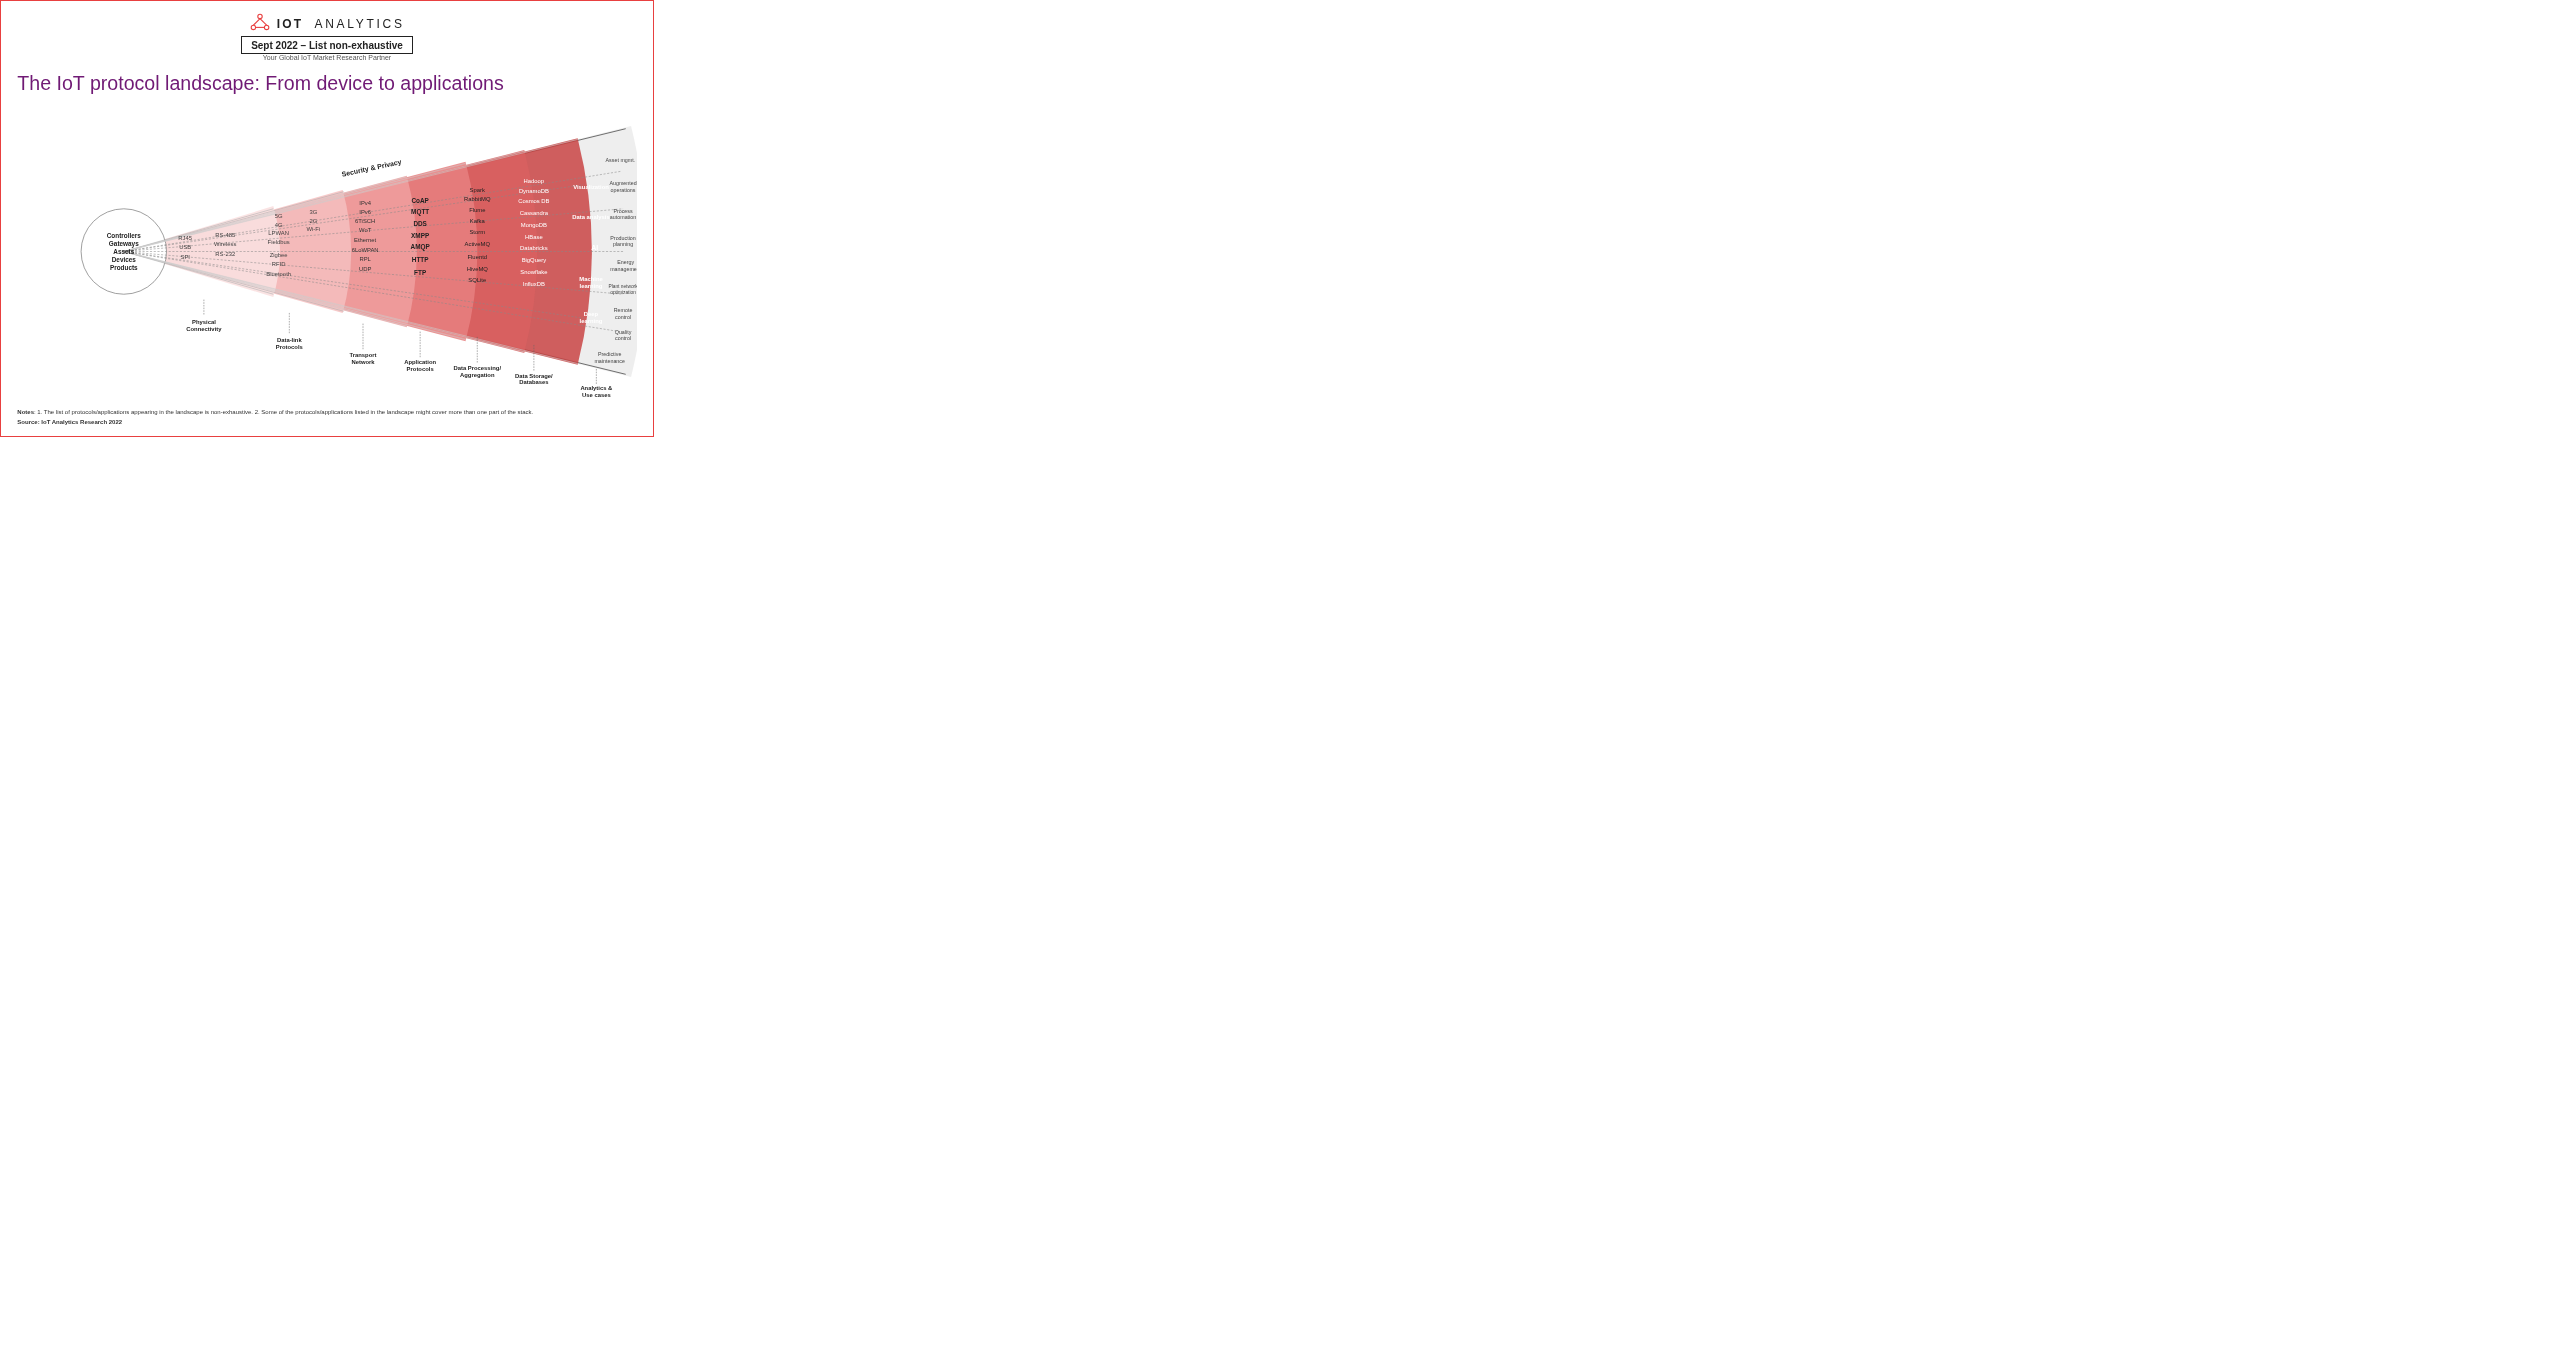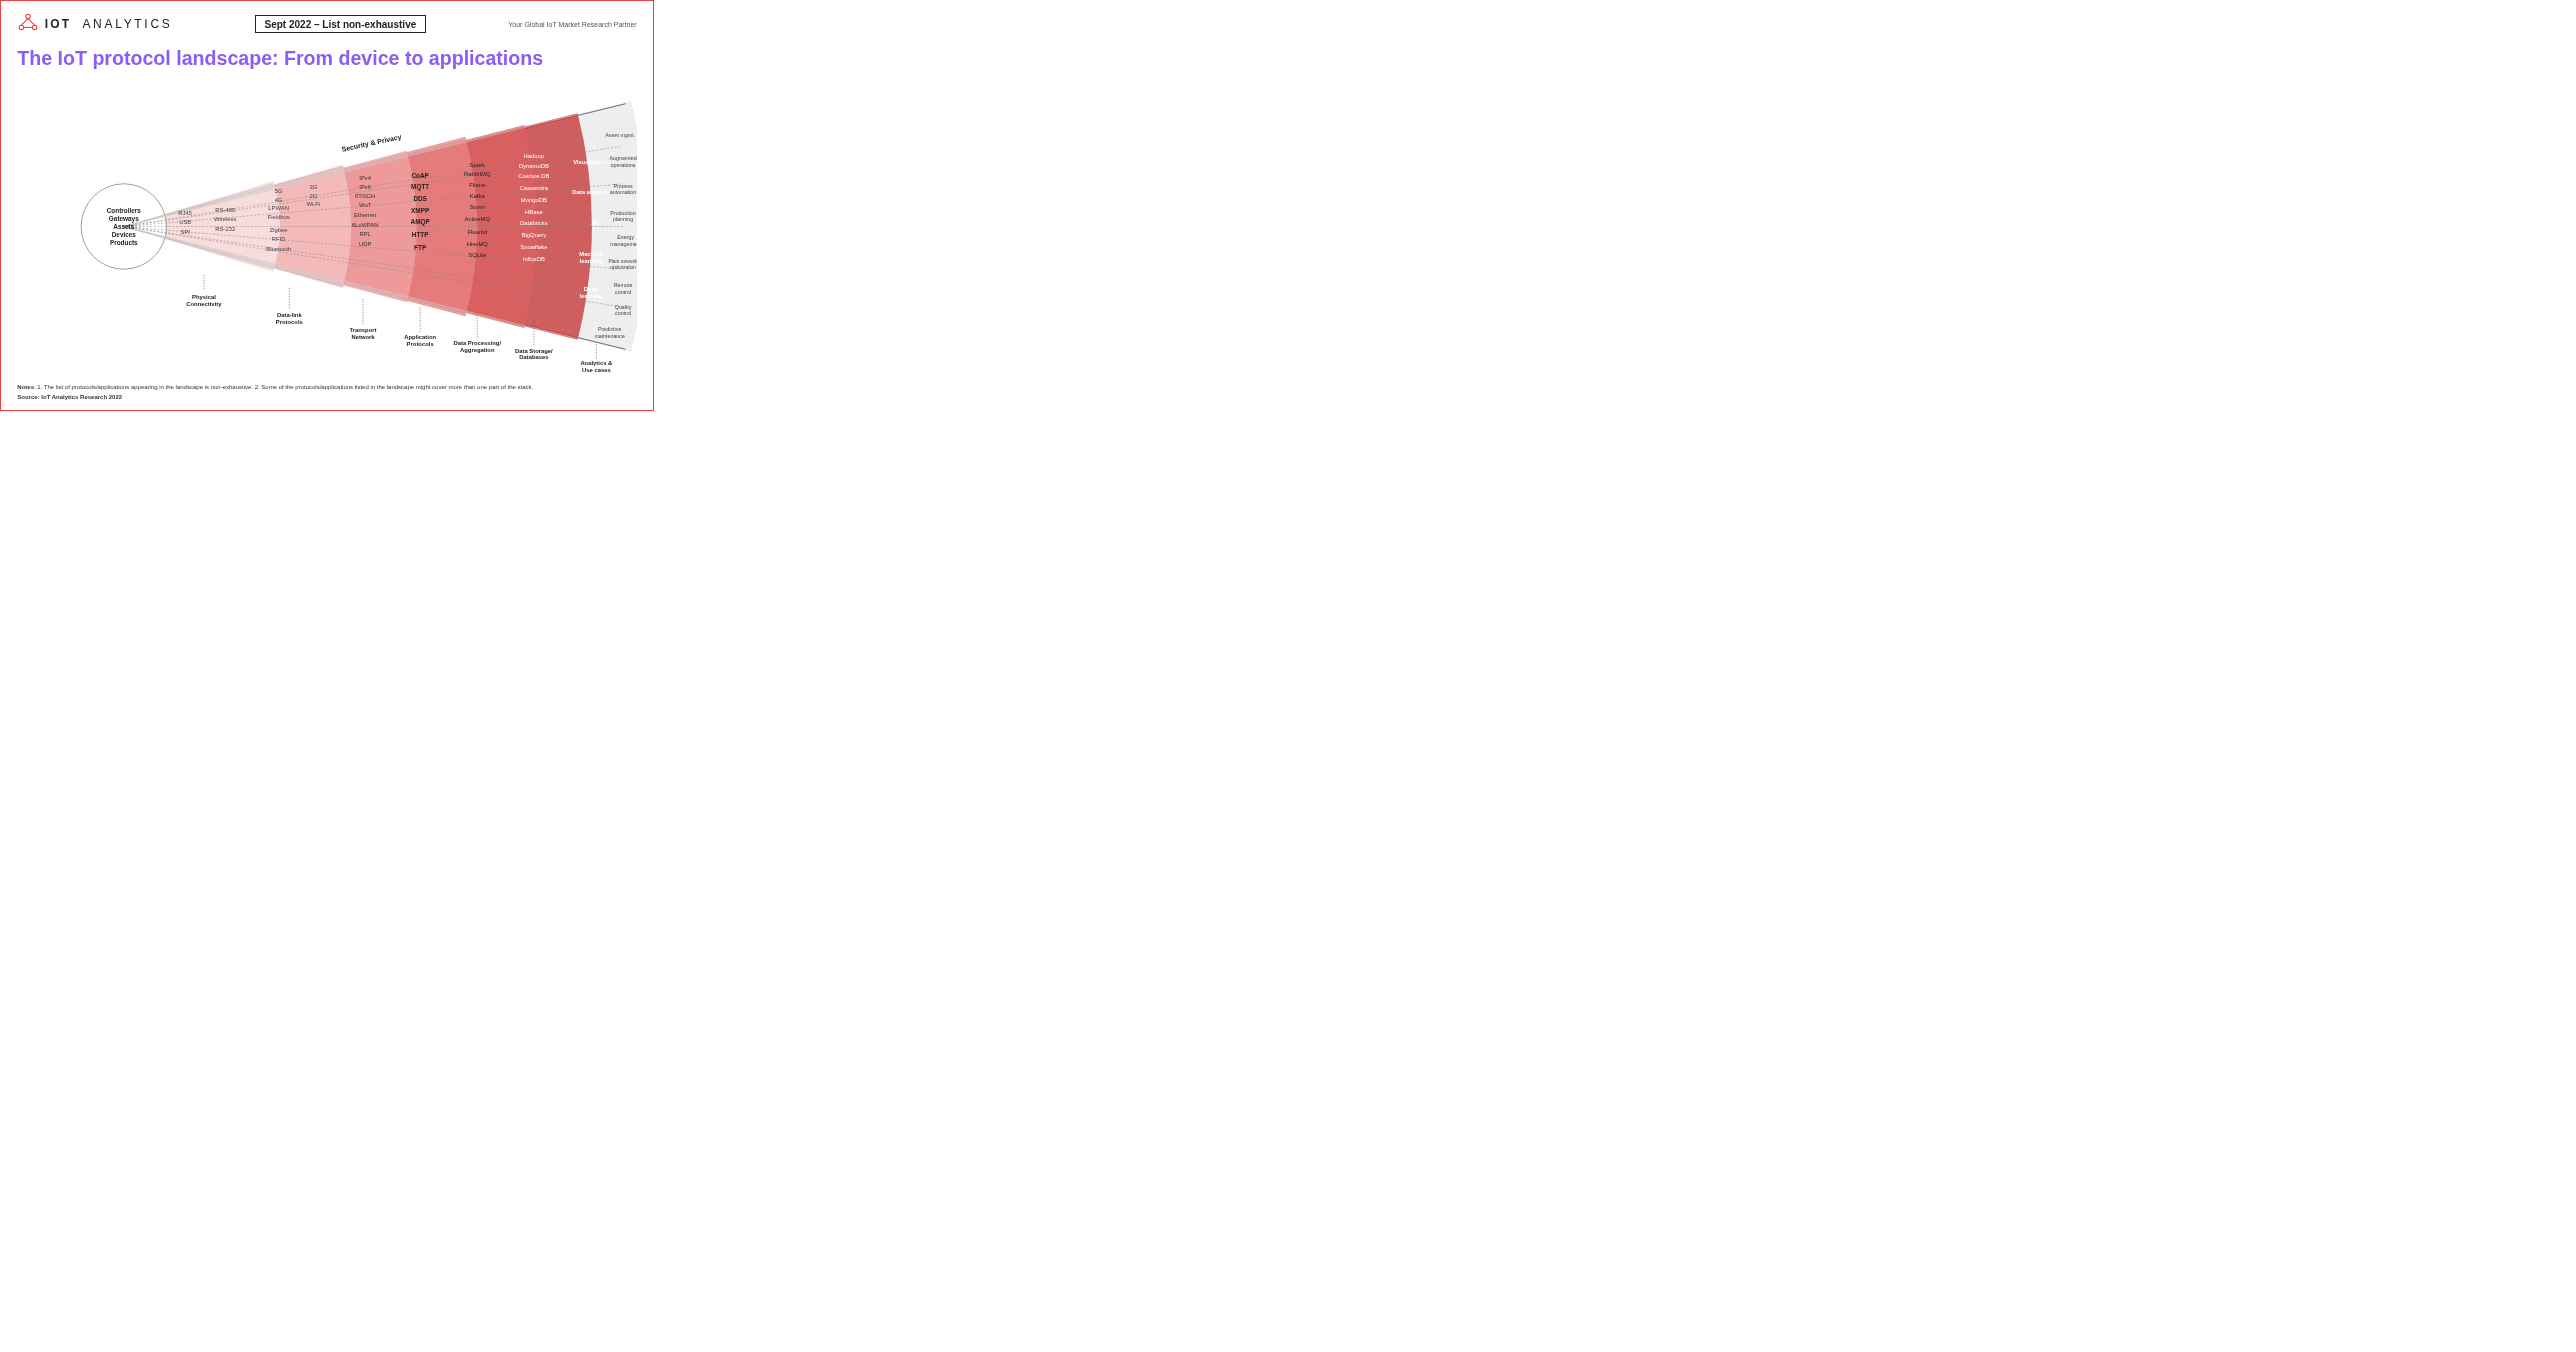--- a/index.html
+++ b/index.html
@@ -8,22 +8,23 @@
       font-family: 'Arial', sans-serif;
       width: 654px;
       min-height: 343px;
       border: 1.6px solid #e84040;
       padding: 11px 16.3px 8.2px 16.3px;
     }
     
     .header {
       display: flex;
       align-items: center;
-      justify-content: space-between;
+      justify-content: flex-start;
       margin-bottom: 5.4px;
+      flex-direction: column;
     }
     .logo-area {
       display: flex;
       align-items: center;
       gap: 5.4px;
     }
     .logo-icon svg {
       width: 22px; height: 22px;
     }
     .logo-text {
@@ -42,22 +43,22 @@
       font-weight: 600;
       color: #222;
     }
     .partner-text {
       font-size: 7px;
       color: #555;
       text-align: right;
     }
     .main-title {
       font-size: 19.6px;
-      font-weight: 700;
-      color: #8b5cf6;
+      font-weight: 400;
+      color: #701a75;
       margin-bottom: 6.5px;
       margin-top: 11px;
     }
     
     .diagram-container {
       width: 100%;
       position: relative;
     }
     .notes {
       margin-top: 5.4px;

